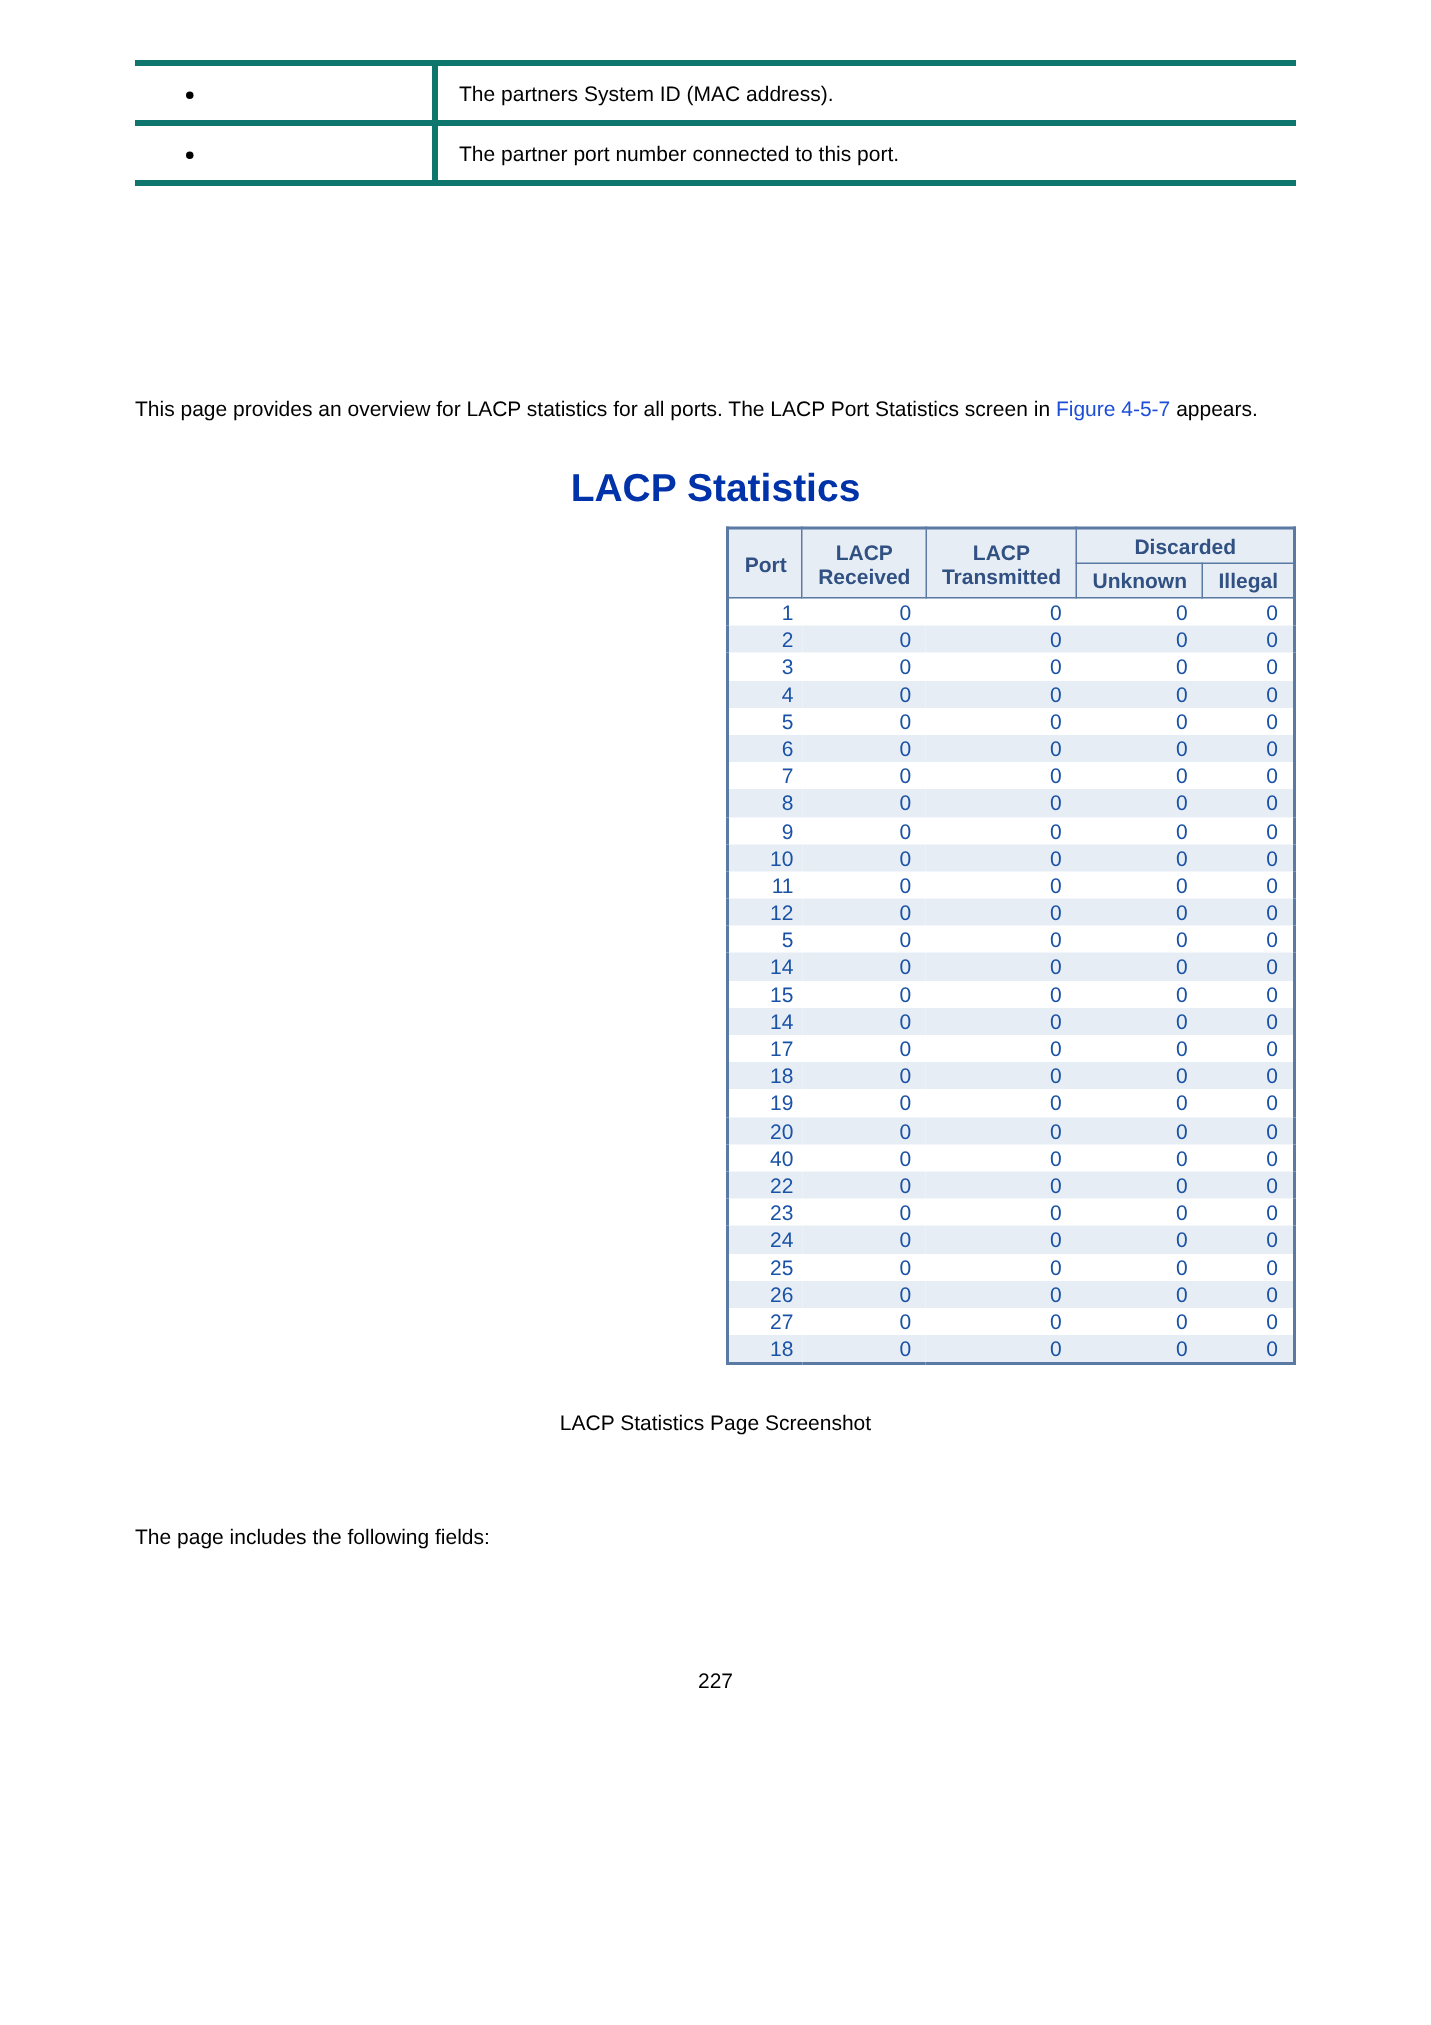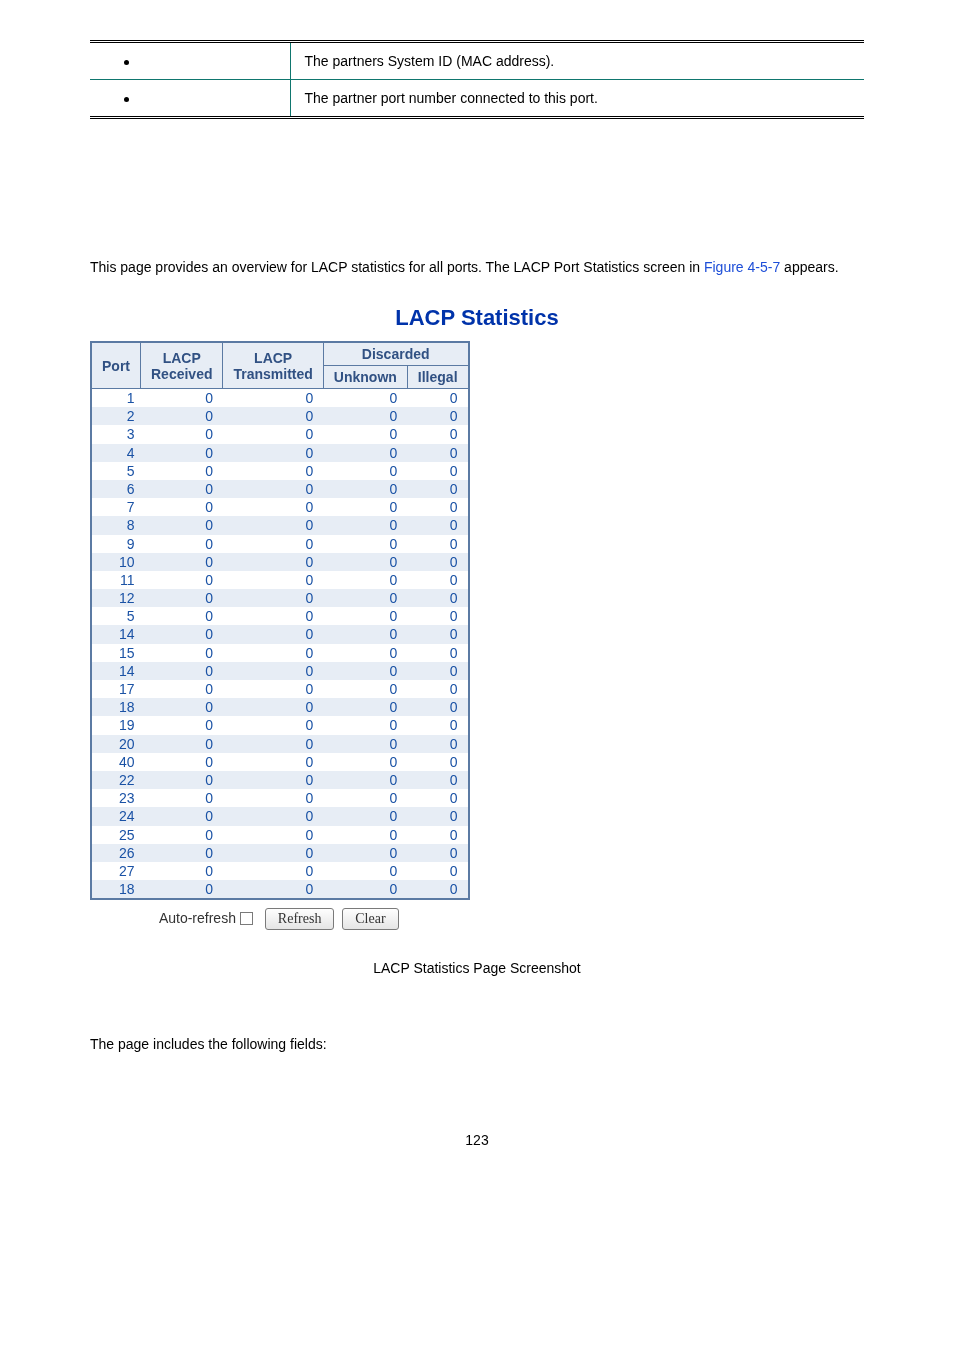--- a/index.html
+++ b/index.html
@@ -12,21 +12,21 @@
     width: 954px;
     background: #fff;
   }
   .top-table {
     border-top: 3px double #000;
     border-bottom: 3px double #000;
     width: 100%;
     border-collapse: collapse;
   }
   .top-table td {
-    border: 1px solid #0f766e;
+    border: 4px solid #0f766e;
     padding: 10px 14px;
     vertical-align: middle;
   }
   .top-table td.first {
     border-left: none;
     width: 200px;
   }
   .top-table td.second {
     border-right: none;
   }
@@ -55,25 +55,25 @@
     width: 13px; height: 13px;
     border: 1px dotted #555;
     position: relative; top: 2px; margin: 0 2px;
   }
   .section-break { height: 80px; }
   .intro-line { margin-bottom: 30px; }
   .figref { color: #1d4ed8; }
   .stats-title {
     text-align: center;
     color: #0033aa;
-    font-size: 22px;
+    font-size: 26px;
     font-weight: bold;
     margin-bottom: 10px;
   }
-  .stats-wrap { display: flex; justify-content: flex-start; }
+  .stats-wrap { display: flex; justify-content: flex-end; }
   .stats-table {
     border-collapse: collapse;
     border: 2px solid #5b7aa3;
     font-size: 14px;
     font-family: Verdana, Arial, sans-serif;
   }
   .stats-table th {
     background: #e7edf5;
     color: #315183;
     border: 1px solid #5b7aa3;
@@ -351,25 +351,20 @@
           </tr>
           <tr class="alt">
             <td class="portcol">18</td>
             <td>0</td>
             <td>0</td>
             <td>0</td>
             <td>0</td>
           </tr>
         </tbody>
 </table>
-<div class="ctrl-row">
-  <span>Auto-refresh</span><span class="chk2"></span>
-  <span class="btn2">Refresh</span>
-  <span class="btn2">Clear</span>
 </div>
 </div>
-</div>
 
 <div class="caption">LACP Statistics Page Screenshot</div>
 
 <div class="bottom-line">The page includes the following fields:</div>
 
-<div class="page-num">123</div>
+<div class="page-num">227</div>
 
 </body></html>

